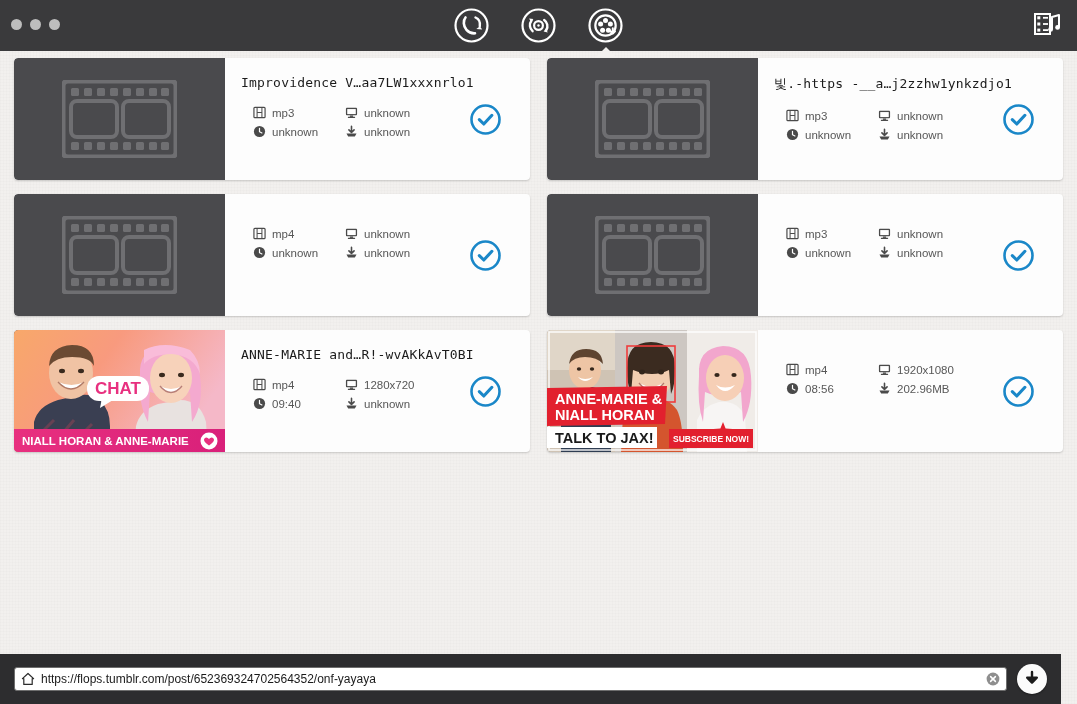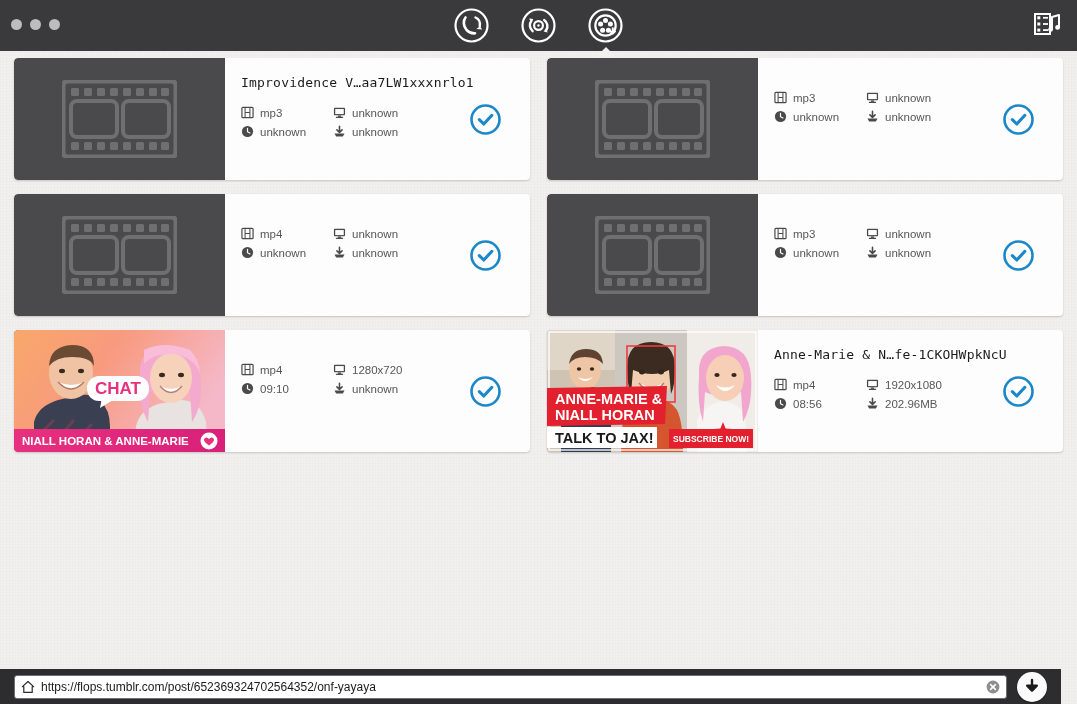--- a/index.html
+++ b/index.html
@@ -123,41 +123,42 @@
     row-gap: 6px;
     column-gap: 0px;
   }
   .meta-item {
     display: flex;
     align-items: center;
     gap: 6px;
     font-size: 11.5px;
     color: #575757;
     font-family: "Liberation Sans", sans-serif;
+    margin-left: 12px;
   }
   .meta-item .mi-icon { width: 13px; height: 13px; flex: 0 0 13px; display: block; }
   .check-btn {
     position: absolute;
     right: 28px; top: 45px;
     width: 33px; height: 33px;
     cursor: pointer;
   }
 
   
   .film-ph { width: 115px; height: 78px; display:block; }
 
   
   .thumb-a { width:211px; height:122px; display:block; }
   .thumb-b { width:211px; height:122px; display:block; }
 
   
   #bottombar {
     position: absolute;
     bottom: 0; left: 0; right: 16px;
-    height: 35px;
+    height: 50px;
     background: #2d2d2f;
     display: flex;
     align-items: center;
     padding: 0 14px;
     gap: 10px;
   }
   #url-field {
     flex: 1;
     height: 24px;
     background: #ffffff;
@@ -356,20 +357,21 @@
                 <rect x="74" y="62" width="8" height="8" rx="1.5"></rect>
               <rect x="87" y="62" width="8" height="8" rx="1.5"></rect>
                 <rect x="99" y="62" width="8" height="8" rx="1.5"></rect>
             </g>
             <rect x="9" y="21" width="46" height="36" rx="6" fill="none" stroke="#6f6f72" stroke-width="4"></rect>
             <rect x="61" y="21" width="46" height="36" rx="6" fill="none" stroke="#6f6f72" stroke-width="4"></rect>
           </svg>
         </span>
       </div>
       <div class="card-body">
+        <div class="card-title">빛.-https -__a…j2zzhw1ynkzdjo1</div>
         <div class="meta-grid">
           <div class="meta-item">
             <svg class="mi-icon" viewBox="0 0 14 14">
               <rect x="1" y="1.5" width="12" height="11" rx="1" fill="none" stroke="#4a4a4a" stroke-width="1.3"></rect>
               <line x1="4.4" y1="1.5" x2="4.4" y2="12.5" stroke="#4a4a4a" stroke-width="1.1"></line>
               <line x1="9.6" y1="1.5" x2="9.6" y2="12.5" stroke="#4a4a4a" stroke-width="1.1"></line>
               <line x1="4.4" y1="7" x2="9.6" y2="7" stroke="#4a4a4a" stroke-width="1.1"></line>
             </svg>
             <span>mp3</span>
           </div>
@@ -597,20 +599,21 @@
           <rect x="0" y="99" width="211" height="23" fill="url(#gBanner)"></rect>
           <text x="8" y="115" font-family="'Liberation Sans',sans-serif" font-size="11.5" font-weight="bold" fill="#ffffff">NIALL HORAN &amp; ANNE-MARIE</text>
 
           <g transform="translate(186,103)">
             <circle cx="9" cy="8" r="8.5" fill="#ffffff"></circle>
             <path d="M9 12.6 C5.4 10 4 8.6 4 6.8 C4 5.4 5.1 4.4 6.4 4.4 C7.3 4.4 8.2 4.9 9 5.9 C9.8 4.9 10.7 4.4 11.6 4.4 C12.9 4.4 14 5.4 14 6.8 C14 8.6 12.6 10 9 12.6Z" fill="#e8307f"></path>
           </g>
         </svg>
       </div>
       <div class="card-body">
+        <div class="card-title">ANNE-MARIE and…R!-wvAKkAvT0BI</div>
         <div class="meta-grid">
           <div class="meta-item">
             <svg class="mi-icon" viewBox="0 0 14 14">
               <rect x="1" y="1.5" width="12" height="11" rx="1" fill="none" stroke="#4a4a4a" stroke-width="1.3"></rect>
               <line x1="4.4" y1="1.5" x2="4.4" y2="12.5" stroke="#4a4a4a" stroke-width="1.1"></line>
               <line x1="9.6" y1="1.5" x2="9.6" y2="12.5" stroke="#4a4a4a" stroke-width="1.1"></line>
               <line x1="4.4" y1="7" x2="9.6" y2="7" stroke="#4a4a4a" stroke-width="1.1"></line>
             </svg>
             <span>mp4</span>
           </div>
@@ -621,21 +624,21 @@
               <rect x="5.3" y="10.2" width="3.4" height="1.5" fill="#4a4a4a"></rect>
               <rect x="3" y="11.5" width="8" height="1.3" rx="0.6" fill="#4a4a4a"></rect>
             </svg>
             <span>1280x720</span>
           </div>
           <div class="meta-item">
             <svg class="mi-icon" viewBox="0 0 14 14">
               <circle cx="7" cy="7" r="6" fill="#4a4a4a"></circle>
               <path d="M7 3.6 L7 7.2 L9.6 8.6" fill="none" stroke="#ffffff" stroke-width="1.3" stroke-linecap="round"></path>
             </svg>
-            <span>09:10</span>
+            <span>09:40</span>
           </div>
           <div class="meta-item">
             <svg class="mi-icon" viewBox="0 0 14 14">
               <path d="M7 1.5 L7 7 M4.2 5.2 L7 8 L9.8 5.2" fill="none" stroke="#4a4a4a" stroke-width="1.7" stroke-linecap="round" stroke-linejoin="round"></path>
               <path d="M1.6 9.2 L3.4 12.4 L10.6 12.4 L12.4 9.2" fill="#4a4a4a"></path>
             </svg>
             <span>unknown</span>
           </div>
         </div>
         <div class="check-btn">
@@ -696,21 +699,20 @@
           <text x="8" y="90" font-family="'Liberation Sans',sans-serif" font-size="14.5" font-weight="bold" fill="#ffffff">NIALL HORAN</text>
 
           <rect x="0" y="97" width="110" height="21" fill="#ffffff"></rect>
           <text x="8" y="113" font-family="'Liberation Sans',sans-serif" font-size="14.5" font-weight="bold" fill="#1a1a1a">TALK TO JAX!</text>
 
           <rect x="122" y="99" width="84" height="19" fill="#e2202e"></rect>
           <text x="164" y="112" font-family="'Liberation Sans',sans-serif" font-size="8.5" font-weight="bold" fill="#ffffff" text-anchor="middle">SUBSCRIBE NOW!</text>
         </svg>
       </div>
       <div class="card-body">
-        <div class="card-title">Anne-Marie &amp; N…fe-1CKOHWpkNcU</div>
         <div class="meta-grid">
           <div class="meta-item">
             <svg class="mi-icon" viewBox="0 0 14 14">
               <rect x="1" y="1.5" width="12" height="11" rx="1" fill="none" stroke="#4a4a4a" stroke-width="1.3"></rect>
               <line x1="4.4" y1="1.5" x2="4.4" y2="12.5" stroke="#4a4a4a" stroke-width="1.1"></line>
               <line x1="9.6" y1="1.5" x2="9.6" y2="12.5" stroke="#4a4a4a" stroke-width="1.1"></line>
               <line x1="4.4" y1="7" x2="9.6" y2="7" stroke="#4a4a4a" stroke-width="1.1"></line>
             </svg>
             <span>mp4</span>
           </div>

